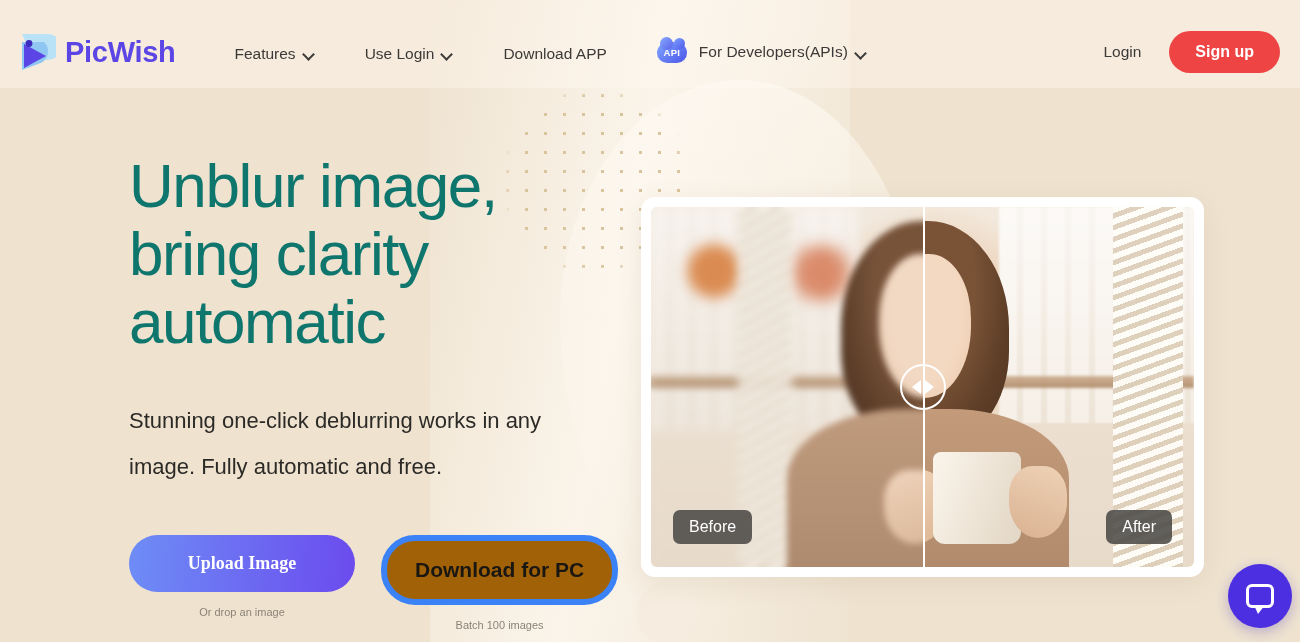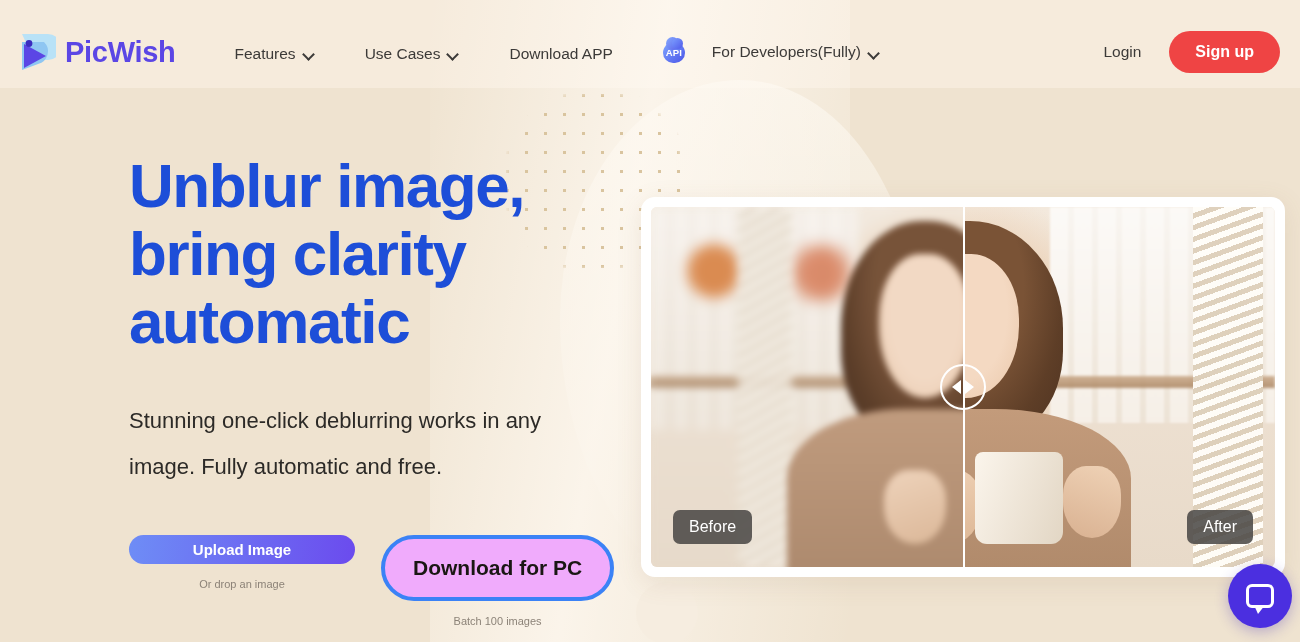--- a/index.html
+++ b/index.html
@@ -56,22 +56,22 @@
     font-size: 15.5px; color: #3C3A38; padding: 0 25px; cursor: pointer;
     white-space: nowrap;
   }
   .chev { width: 11px; height: 7px; display: inline-block; position: relative; }
   .chev::before {
     content: ""; position: absolute; left: 0; top: 0;
     width: 7px; height: 7px; border-right: 2px solid #3C3A38;
     border-bottom: 2px solid #3C3A38; transform: rotate(45deg);
   }
   .api-badge {
-    width: 22px; height: 21px; position: relative; display: inline-block;
-    margin-right: 19px;
+    width: 30px; height: 21px; position: relative; display: inline-block;
+    margin-right: 4px;
   }
   .api-badge .cloud {
     position: absolute; inset: 0;
     background: linear-gradient(135deg, #7FA6FF 0%, #4B55E8 100%);
     border-radius: 12px 12px 11px 11px;
   }
   .api-badge .cloud::before {
     content: ""; position: absolute; left: 3px; top: -5px;
     width: 13px; height: 13px; border-radius: 50%;
     background: linear-gradient(135deg, #85AAFF, #5B63EA);
@@ -90,44 +90,44 @@
   .login-link { font-size: 15.5px; color: #3C3A38; cursor: pointer; padding: 0 16px; }
   .signup-btn {
     background: #ef4444; color: #fff; font-size: 16px; font-weight: 700;
     border: none; border-radius: 24px; padding: 12px 26px; cursor: pointer;
     margin-left: 12px; font-family: inherit;
   }
 
   
   .hero-left { position: absolute; left: 129px; top: 152px; width: 500px; z-index: 3; }
   .hero-title {
-    font-size: 62px; line-height: 68px; font-weight: 700; color: #1d4ed8;
+    font-size: 62px; line-height: 68px; font-weight: 400; color: #0f766e;
     letter-spacing: -1.4px;
   }
   .hero-sub {
     margin-top: 42px; font-size: 22px; line-height: 46px; color: #2C2A27; max-width: 440px;
   }
   .cta-row { display: flex; align-items: flex-start; margin-top: 45px; gap: 26px; }
   .cta-col { display: flex; flex-direction: column; align-items: center; }
   .btn-upload {
     background: linear-gradient(95deg, #6E8DF6 0%, #6B4BEE 100%);
-    color: #fff; font-size: 15px; font-weight: 700; border: none;
-    border-radius: 34px; padding: 6px 35px; cursor: pointer;
-    font-family: Liberation Sans, sans-serif; min-width: 226px;
+    color: #fff; font-size: 18px; font-weight: 700; border: none;
+    border-radius: 34px; padding: 18px 35px; cursor: pointer;
+    font-family: Liberation Serif, serif; min-width: 226px;
   }
   .btn-download {
-    background: #f0abfc; color: #1A1713; font-size: 21px; font-weight: 700;
-    border: 4px solid #3b82f6; border-radius: 34px; padding: 17px 28px;
+    background: #a16207; color: #1A1713; font-size: 21px; font-weight: 700;
+    border: 6px solid #3b82f6; border-radius: 34px; padding: 17px 28px;
     cursor: pointer; font-family: inherit; min-width: 222px;
   }
   .cta-note { margin-top: 14px; font-size: 11px; color: #8C8378; }
 
   
   .compare-card {
-    position: absolute; left: 641px; top: 197px; width: 644px; height: 380px;
+    position: absolute; left: 641px; top: 197px; width: 563px; height: 380px;
     background: #fff; border-radius: 14px; padding: 10px; z-index: 4;
     box-shadow: 0 6px 26px rgba(140,110,70,.12);
   }
   .compare-inner {
     position: relative; width: 100%; height: 100%;
     border-radius: 6px; overflow: hidden;
   }
   
   .photo {
     position: absolute; inset: 0;
@@ -274,32 +274,32 @@
     </span>
     <span class="brand-name">PicWish</span>
   </div>
 
   <nav class="nav-links">
     <div class="nav-item">
       <span>Features</span>
       <i class="chev"></i>
     </div>
     <div class="nav-item">
-      <span>Use Cases</span>
+      <span>Use Login</span>
       <i class="chev"></i>
     </div>
     <div class="nav-item">
       <span>Download APP</span>
     </div>
     <div class="nav-item">
       <span class="api-badge">
         <span class="cloud"></span>
         <span class="api-text">API</span>
       </span>
-      <span>For Developers(Fully)</span>
+      <span>For Developers(APIs)</span>
       <i class="chev"></i>
     </div>
   </nav>
 
   <div class="nav-right">
     <span class="login-link">Login</span>
     <button class="signup-btn">Sign up</button>
   </div>
 </header>
 

